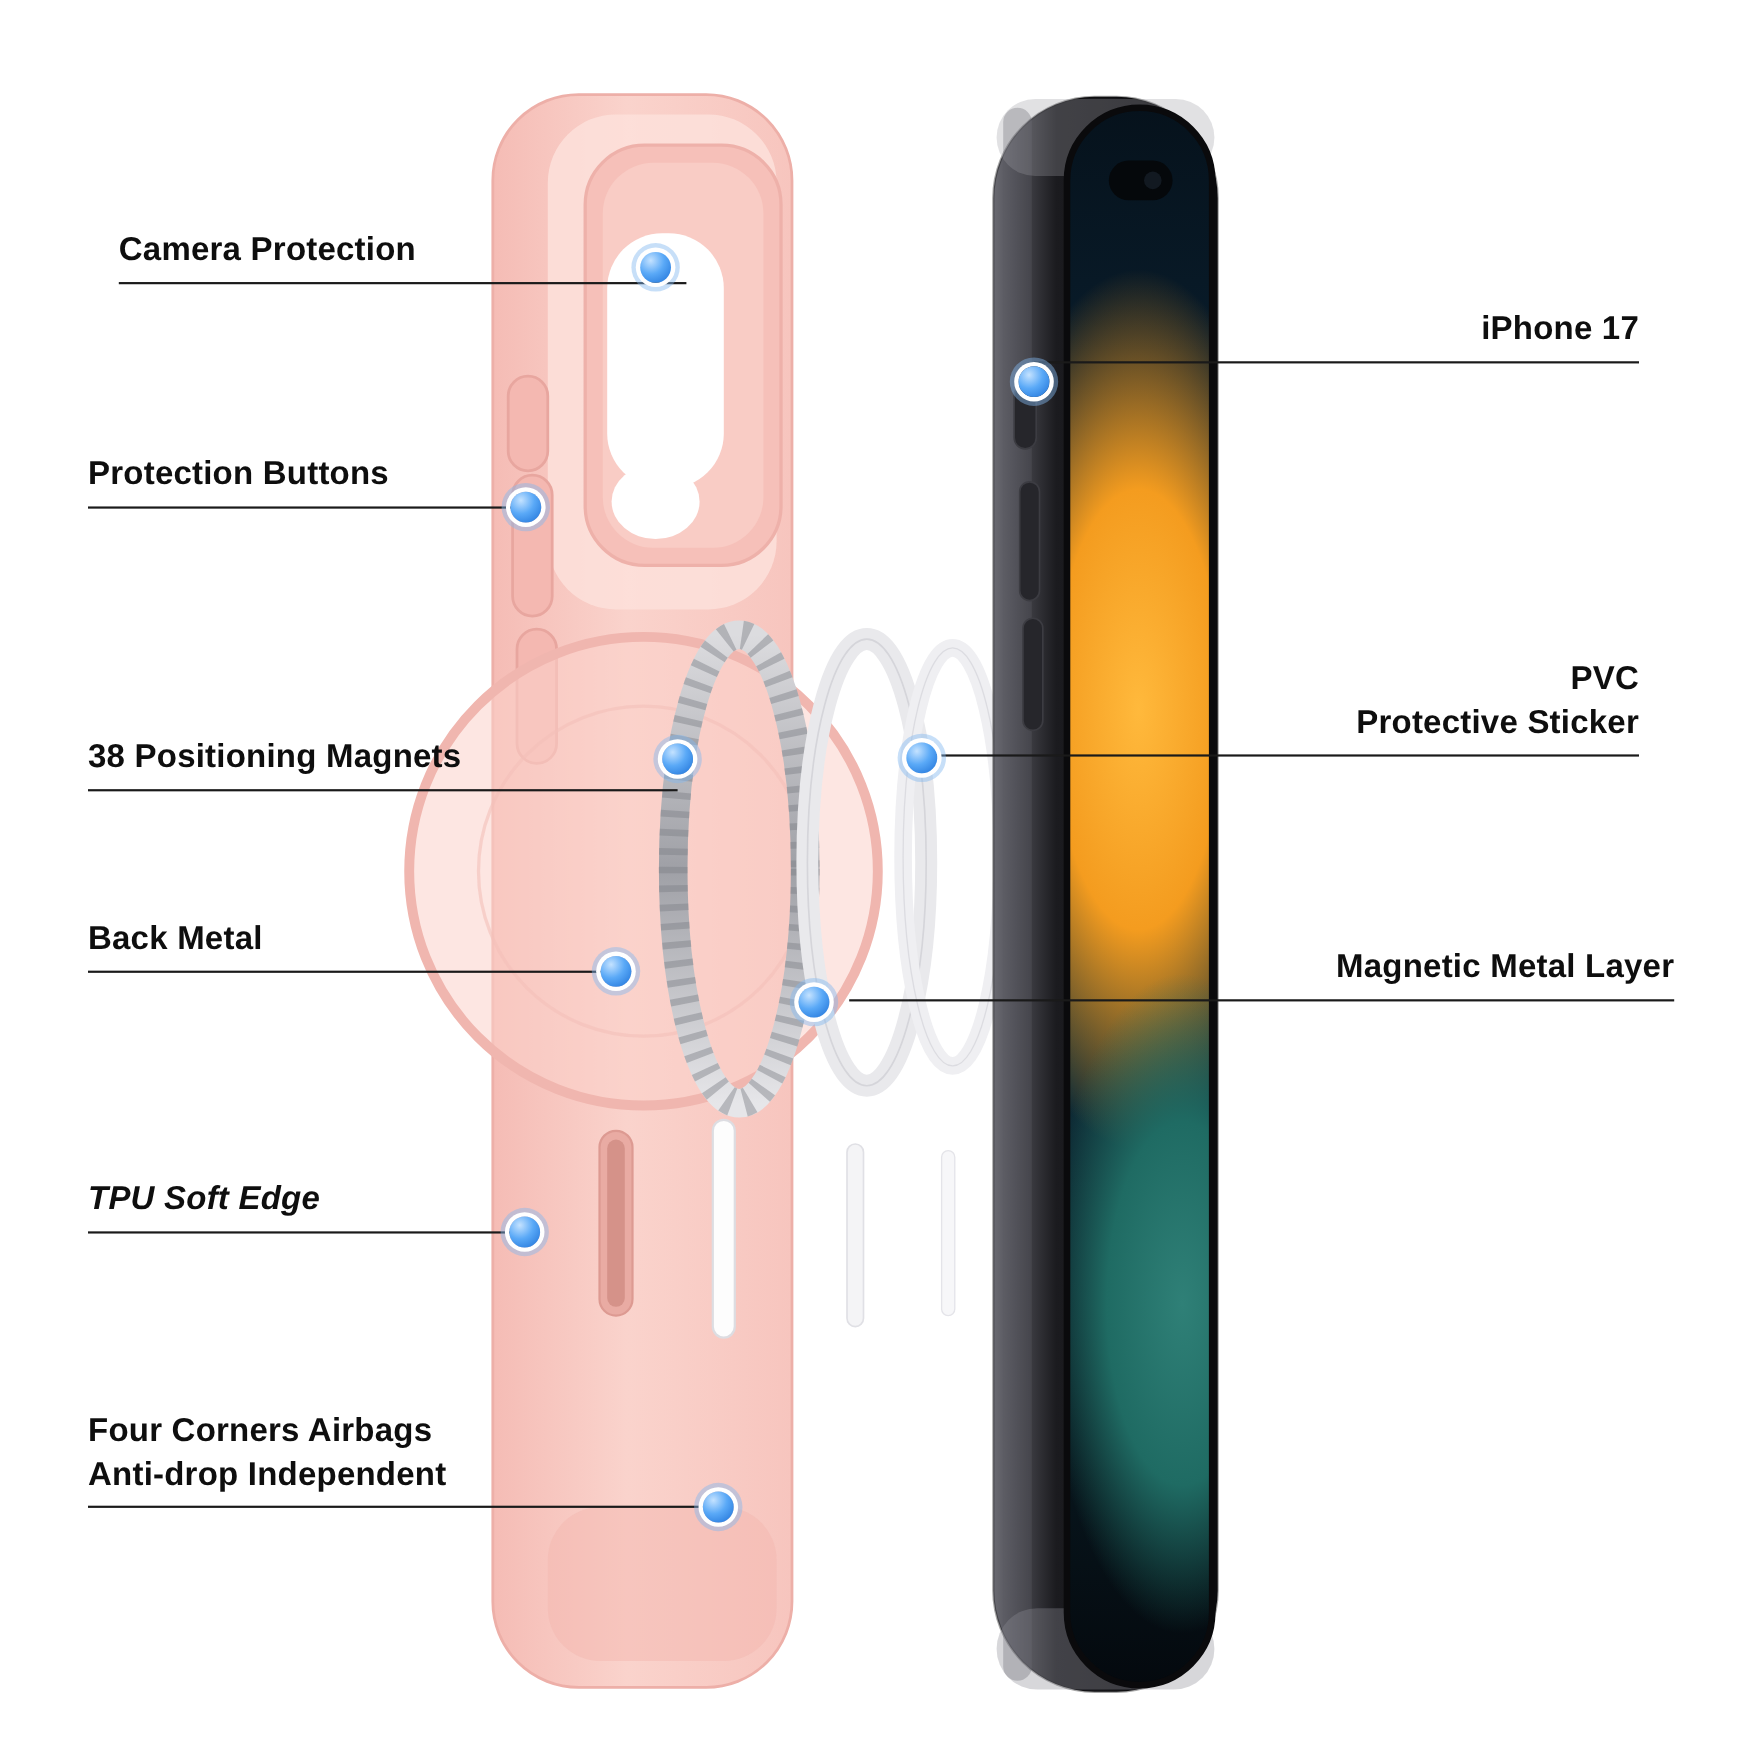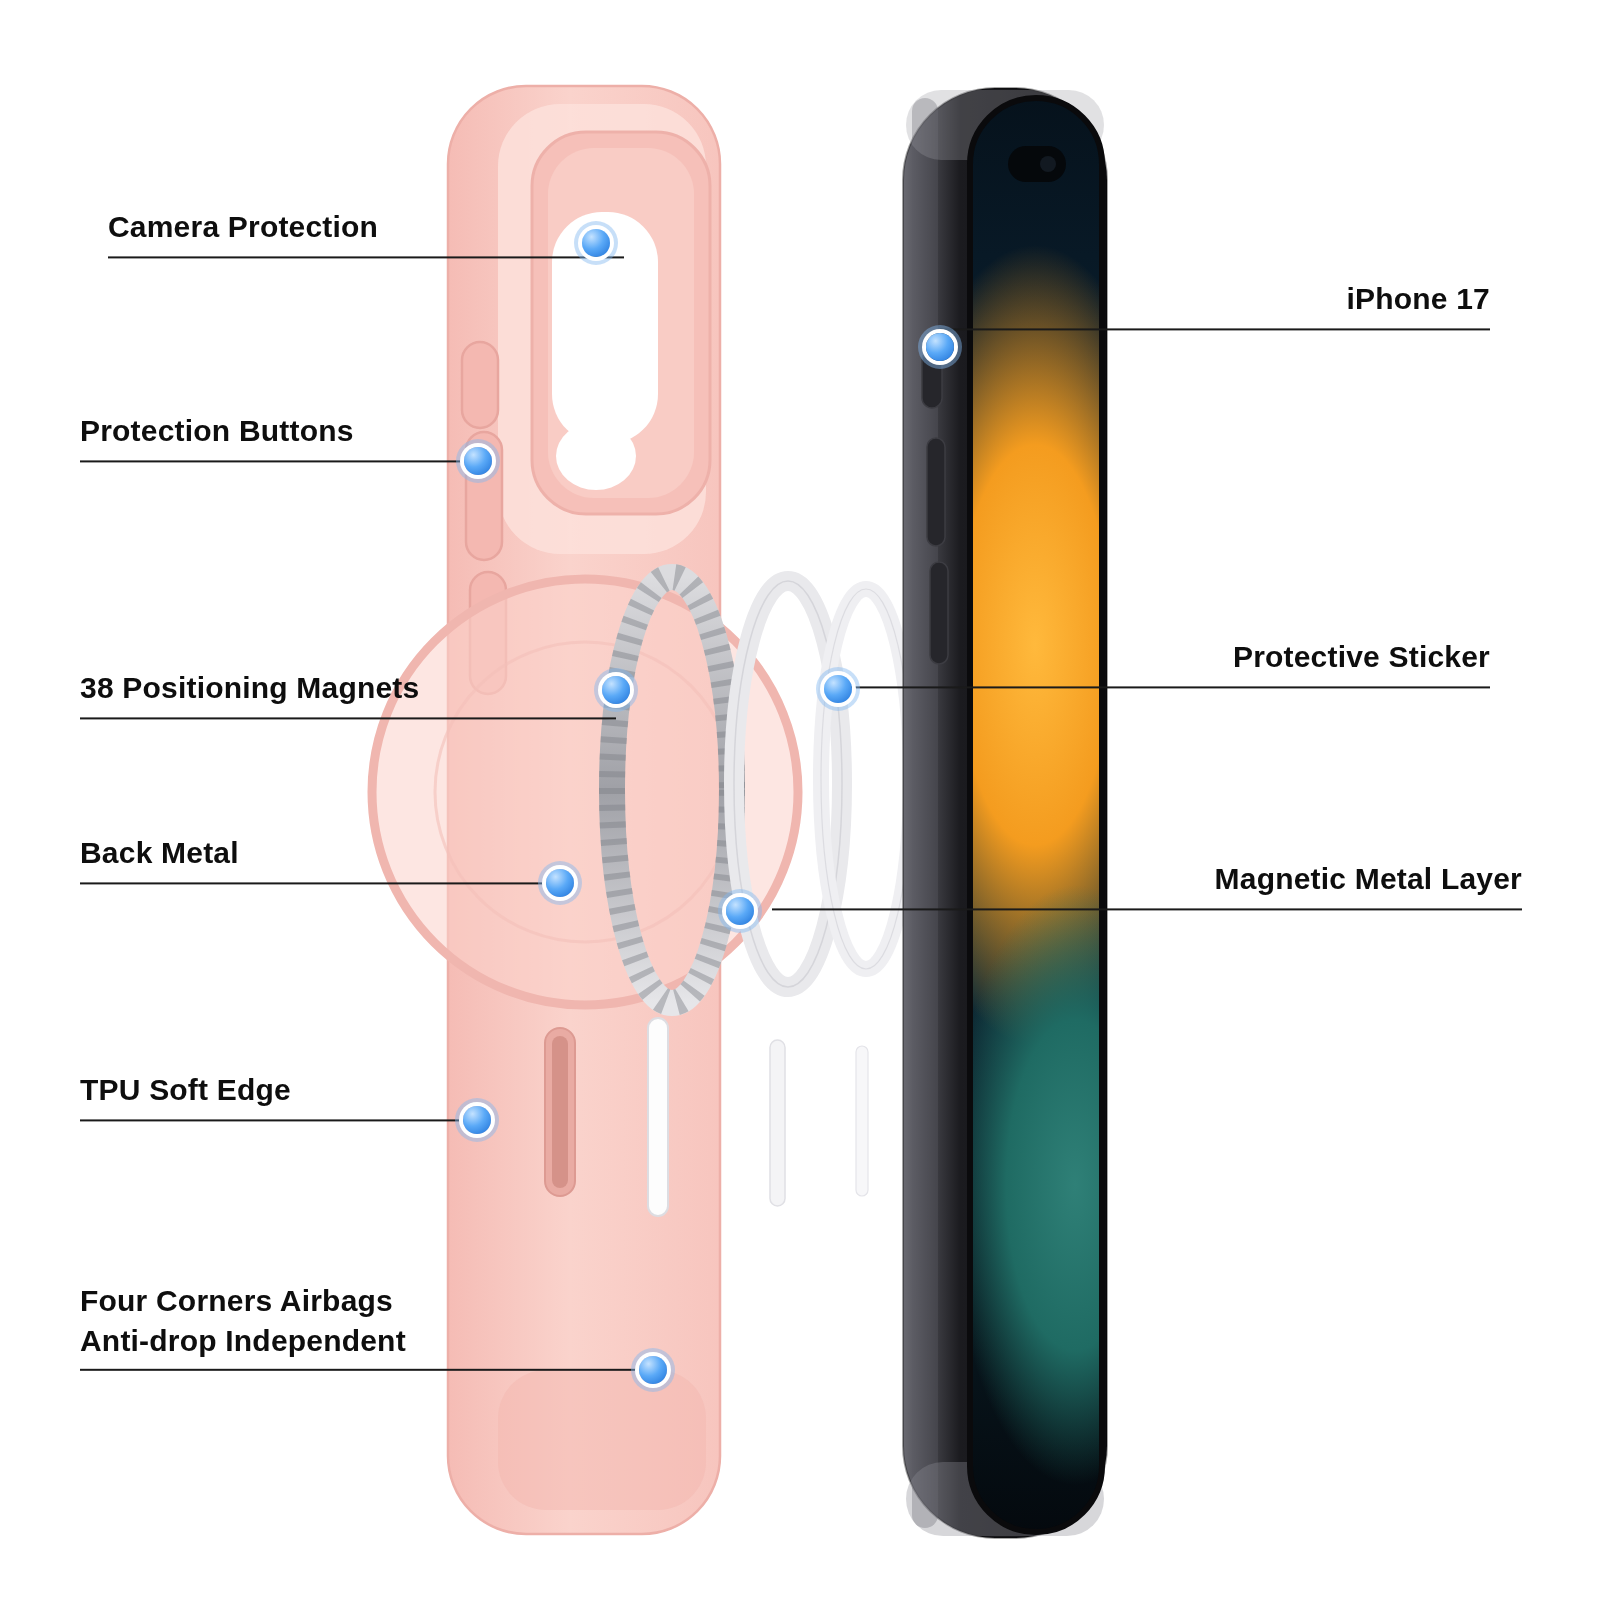--- a/index.html
+++ b/index.html
@@ -159,37 +159,38 @@
   <div class="callout left" style="left:80px; top:719px; width:536px;">
     <div class="lbl">38 Positioning Magnets</div>
   </div>
 
   <div class="callout left" style="left:80px; top:884px; width:480px;">
     <div class="lbl">
       <div>Back Metal</div>
     </div>
   </div>
 
-  <div class="callout left" style="left:80px; top:1121px; width:397px;">
+  <div class="callout left" style="left:80px; top:1121px; width:397px;font-style:italic;">
     <div class="lbl">TPU Soft Edge</div>
   </div>
 
   <div class="callout left" style="left:80px; top:1371px; width:573px;">
     <div class="lbl">
       <div>Four Corners Airbags</div>
       <div>Anti-drop Independent</div>
     </div>
   </div>
 
   <div class="callout right" style="left:940px; top:330px; width:550px;">
     <div class="lbl">iPhone 17</div>
   </div>
 
   <div class="callout right" style="left:838px; top:688px; width:652px;">
     <div class="lbl">
+      <div>PVC</div>
       <div>Protective Sticker</div>
     </div>
   </div>
 
   <div class="callout right" style="left:772px; top:910px; width:750px;">
     <div class="lbl">Magnetic Metal Layer</div>
   </div>
 
   <div class="marker" style="left:596px; top:243px;"></div>
   <div class="marker" style="left:478px; top:461px;"></div>

